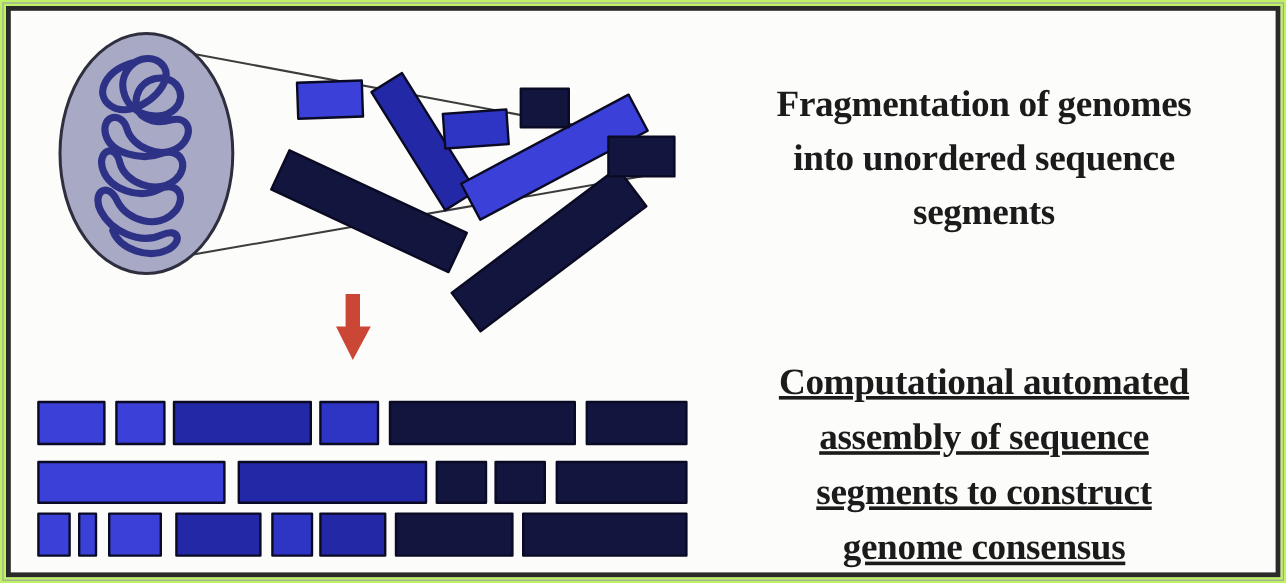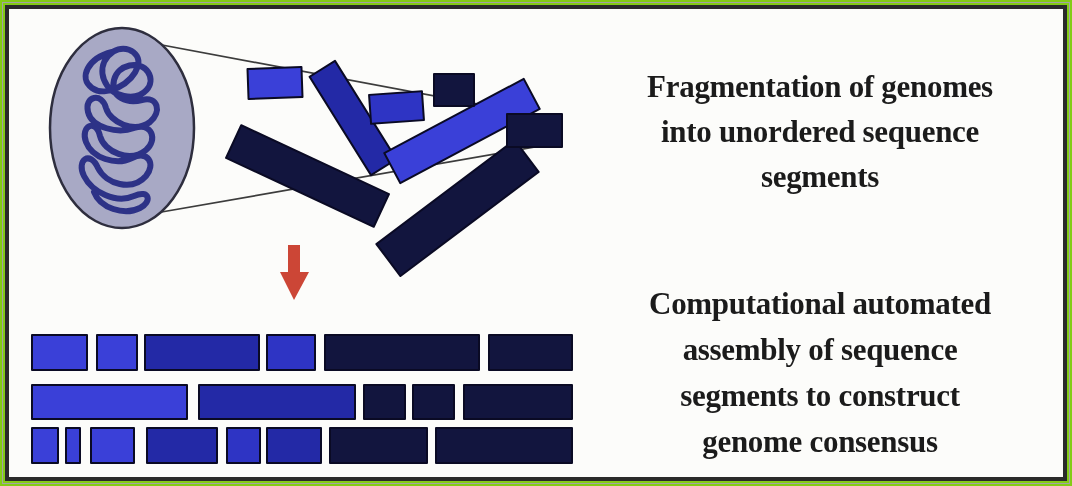--- a/index.html
+++ b/index.html
@@ -1,18 +1,18 @@
 <!DOCTYPE html>
 <html style="--bright: #3a40d8; --medium-bright: #2e34c4; --medium: #2329a6; --dark: #12153e; --ellipse-fill: #a8a9c5; --ellipse-stroke: #2e2e3e; --scribble: #2d3287; --cone-line: #3c3c3c; --arrow: #cc4636; --text: #1b1b1b; --segment-border: #0a0a24; --frame: #2a2a2a; --frame-outer: #a3a3a3; --paper: #fcfcfa;"><head>
 <meta charset="utf-8">
 <style>
   html,body{margin:0;padding:0;background:#ffffff;}
   .stage{
     position:relative;width:1072px;height:486px;overflow:hidden;
-    background:#84cc16;
+    background:#bef264;
     font-family:"Liberation Serif","DejaVu Serif",serif;
   }
   .frame{
     position:absolute;inset:5px;
     border:4px solid var(--frame,#2a2a2a);
     outline:1px solid var(--frame-outer,#a3a3a3);
     outline-offset:2px;
     background:var(--paper,#fcfcfa);
   }
   .art{position:absolute;left:0;top:0;width:1072px;height:486px;}
@@ -22,21 +22,21 @@
     border:2px solid var(--segment-border,#0a0a24);
     border-radius:1px;
   }
   .label{
     position:absolute;width:470px;left:585px;
     text-align:center;white-space:pre-line;
     color:var(--text,#1b1b1b);
     font-weight:600;font-size:31px;letter-spacing:-0.3px;
   }
   .label-top{top:64px;line-height:45px;}
-  .label-bottom{top:281px;line-height:46px;}
+  .label-bottom{top:295px;line-height:46px;text-decoration:underline;}
 </style>
 </head>
 <body>
 
 <div class="stage">
 
   <div class="frame"></div>
 
   <svg class="art" viewBox="0 0 1072 486">
 

